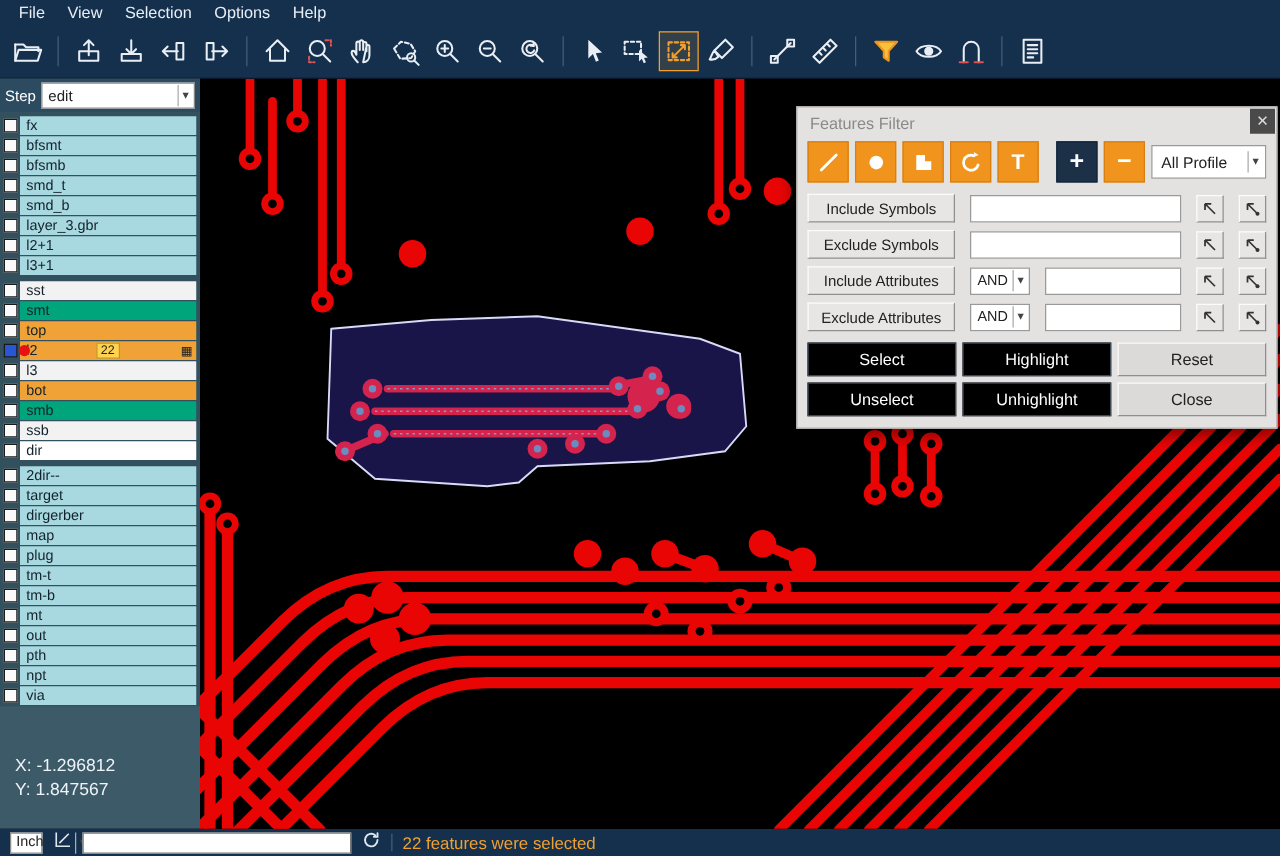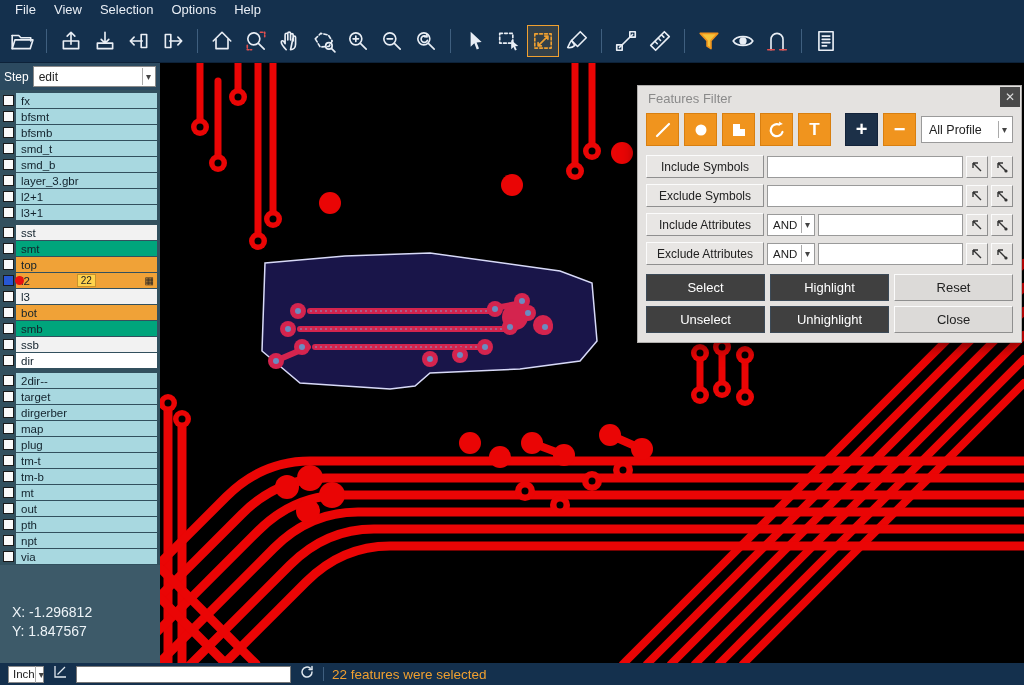--- a/index.html
+++ b/index.html
@@ -39,32 +39,32 @@
   
   .dialog{position:absolute;left:477px;top:22px;width:385px;background:#e4e2e0;border:1px solid #b0aeac;box-shadow:0 3px 14px rgba(0,0,0,.55);font-size:12.5px;box-sizing:border-box;}
   .dlg-title{height:25px;display:flex;align-items:center;padding-left:10px;color:#8a8a8a;font-size:13px;position:relative;}
   .dlg-close{position:absolute;right:1px;top:1px;width:20px;height:20px;background:#4a4a4a;color:#ddd;display:flex;align-items:center;justify-content:center;font-size:12px;}
   .dlg-tools{display:flex;align-items:center;gap:5px;padding:2px 8px 6px;}
   .tool-btn{width:33px;height:33px;background:#f0941e;border:1px solid #d87f10;display:flex;align-items:center;justify-content:center;box-sizing:border-box;flex:0 0 auto;}
   .tool-btn.pos{background:#1c3048;border-color:#13233a;margin-left:9px;color:#fff;font-size:20px;font-weight:bold;}
   .tool-btn.neg{color:#fff;font-size:20px;font-weight:bold;}
   .tool-btn .tchar{color:#fff;font-weight:bold;font-size:17px;line-height:1;}
   .profile-select{margin-left:auto;width:94px;height:27px;background:#fff;border:1px solid #9a9a9a;display:flex;align-items:center;justify-content:space-between;padding:0 2px 0 7px;font-size:12.5px;color:#222;box-sizing:border-box;}
-  .frow{display:flex;align-items:center;gap:3px;padding:3px 8px;}
+  .frow{display:flex;align-items:center;gap:12px;padding:3px 8px;}
   .flabel{width:118px;height:23px;background:#e8e6e4;border:1px solid;border-color:#fbfbfb #8f8f8f #8f8f8f #fbfbfb;display:flex;align-items:center;justify-content:center;font-size:12px;color:#222;flex:0 0 auto;box-sizing:border-box;}
   .combo{width:48px;height:22px;background:#fff;border:1px solid #9a9a9a;font-size:11.5px;display:flex;align-items:center;justify-content:space-between;padding:0 1px 0 5px;color:#222;flex:0 0 auto;box-sizing:border-box;}
   .finput{flex:1;height:22px;background:#fff;border:1px solid #9a9a9a;min-width:0;box-sizing:border-box;font-size:12px;padding:0 4px;}
   .pick-btn{width:22px;height:22px;background:#e8e6e4;border:1px solid;border-color:#fbfbfb #8f8f8f #8f8f8f #fbfbfb;display:flex;align-items:center;justify-content:center;flex:0 0 auto;box-sizing:border-box;}
   .dlg-actions{display:grid;grid-template-columns:repeat(3,1fr);gap:5px;padding:6px 8px 9px;}
   .act{height:27px;display:flex;align-items:center;justify-content:center;font-size:13px;box-sizing:border-box;}
-  .act.dark{background:#404040;color:#fff;border:1px solid #3c4a57;}
+  .act.dark{background:#000000;color:#fff;border:1px solid #3c4a57;}
   .act.light{background:#dcdad8;color:#222;border:1px solid;border-color:#fbfbfb #8f8f8f #8f8f8f #fbfbfb;}
   
   .statusbar{height:22px;background:#14304d;display:flex;align-items:center;gap:8px;padding:0 8px;flex:0 0 auto;}
-  .unit-select{width:36px;height:17px;background:#fff;border:1px solid #8a8a8a;display:flex;align-items:center;justify-content:space-between;padding:0 1px 0 4px;font-size:11.5px;color:#222;box-sizing:border-box;}
+  .unit-select{width:26px;height:17px;background:#fff;border:1px solid #8a8a8a;display:flex;align-items:center;justify-content:space-between;padding:0 1px 0 4px;font-size:11.5px;color:#222;box-sizing:border-box;gap:25px;}
   .status-input{width:215px;height:17px;background:#fff;border:1px solid #777;box-sizing:border-box;font-size:11.5px;padding:0 4px;}
   .ssep{width:1px;height:14px;background:#3f5f7f;}
   .status-msg{color:#f0a030;font-size:13.5px;}
 </style>
 </head>
 <body>
 
 <div class="app">
 
   <div class="menubar">

